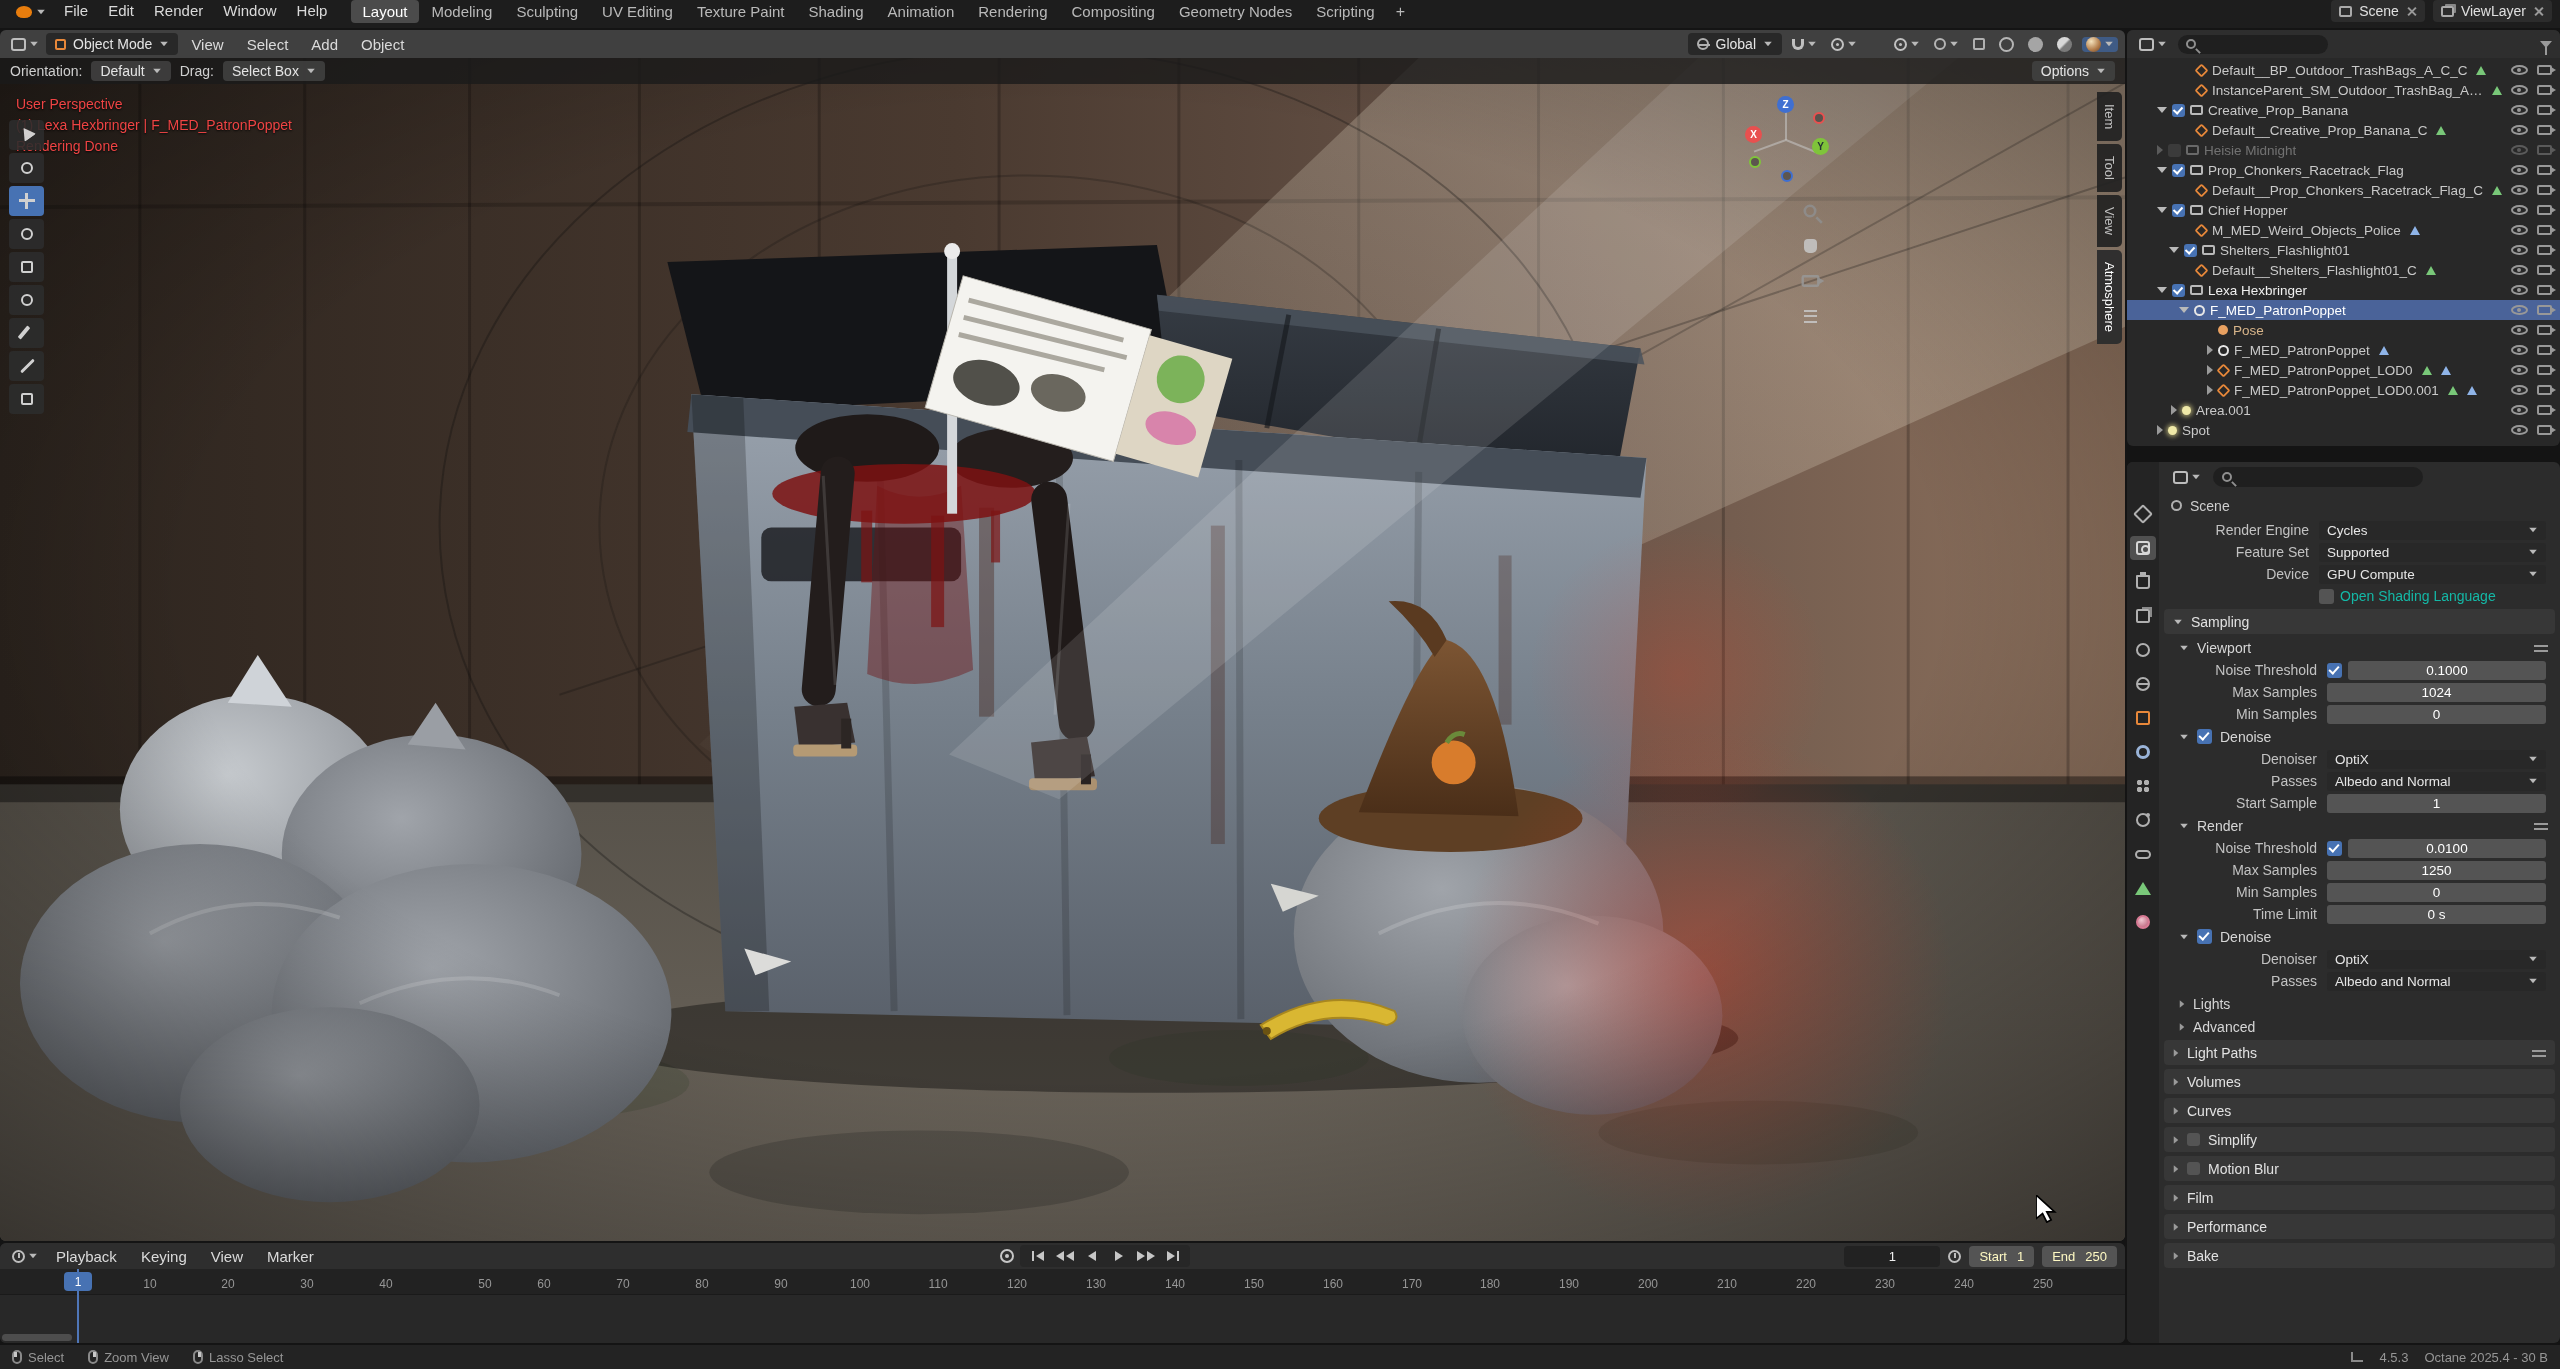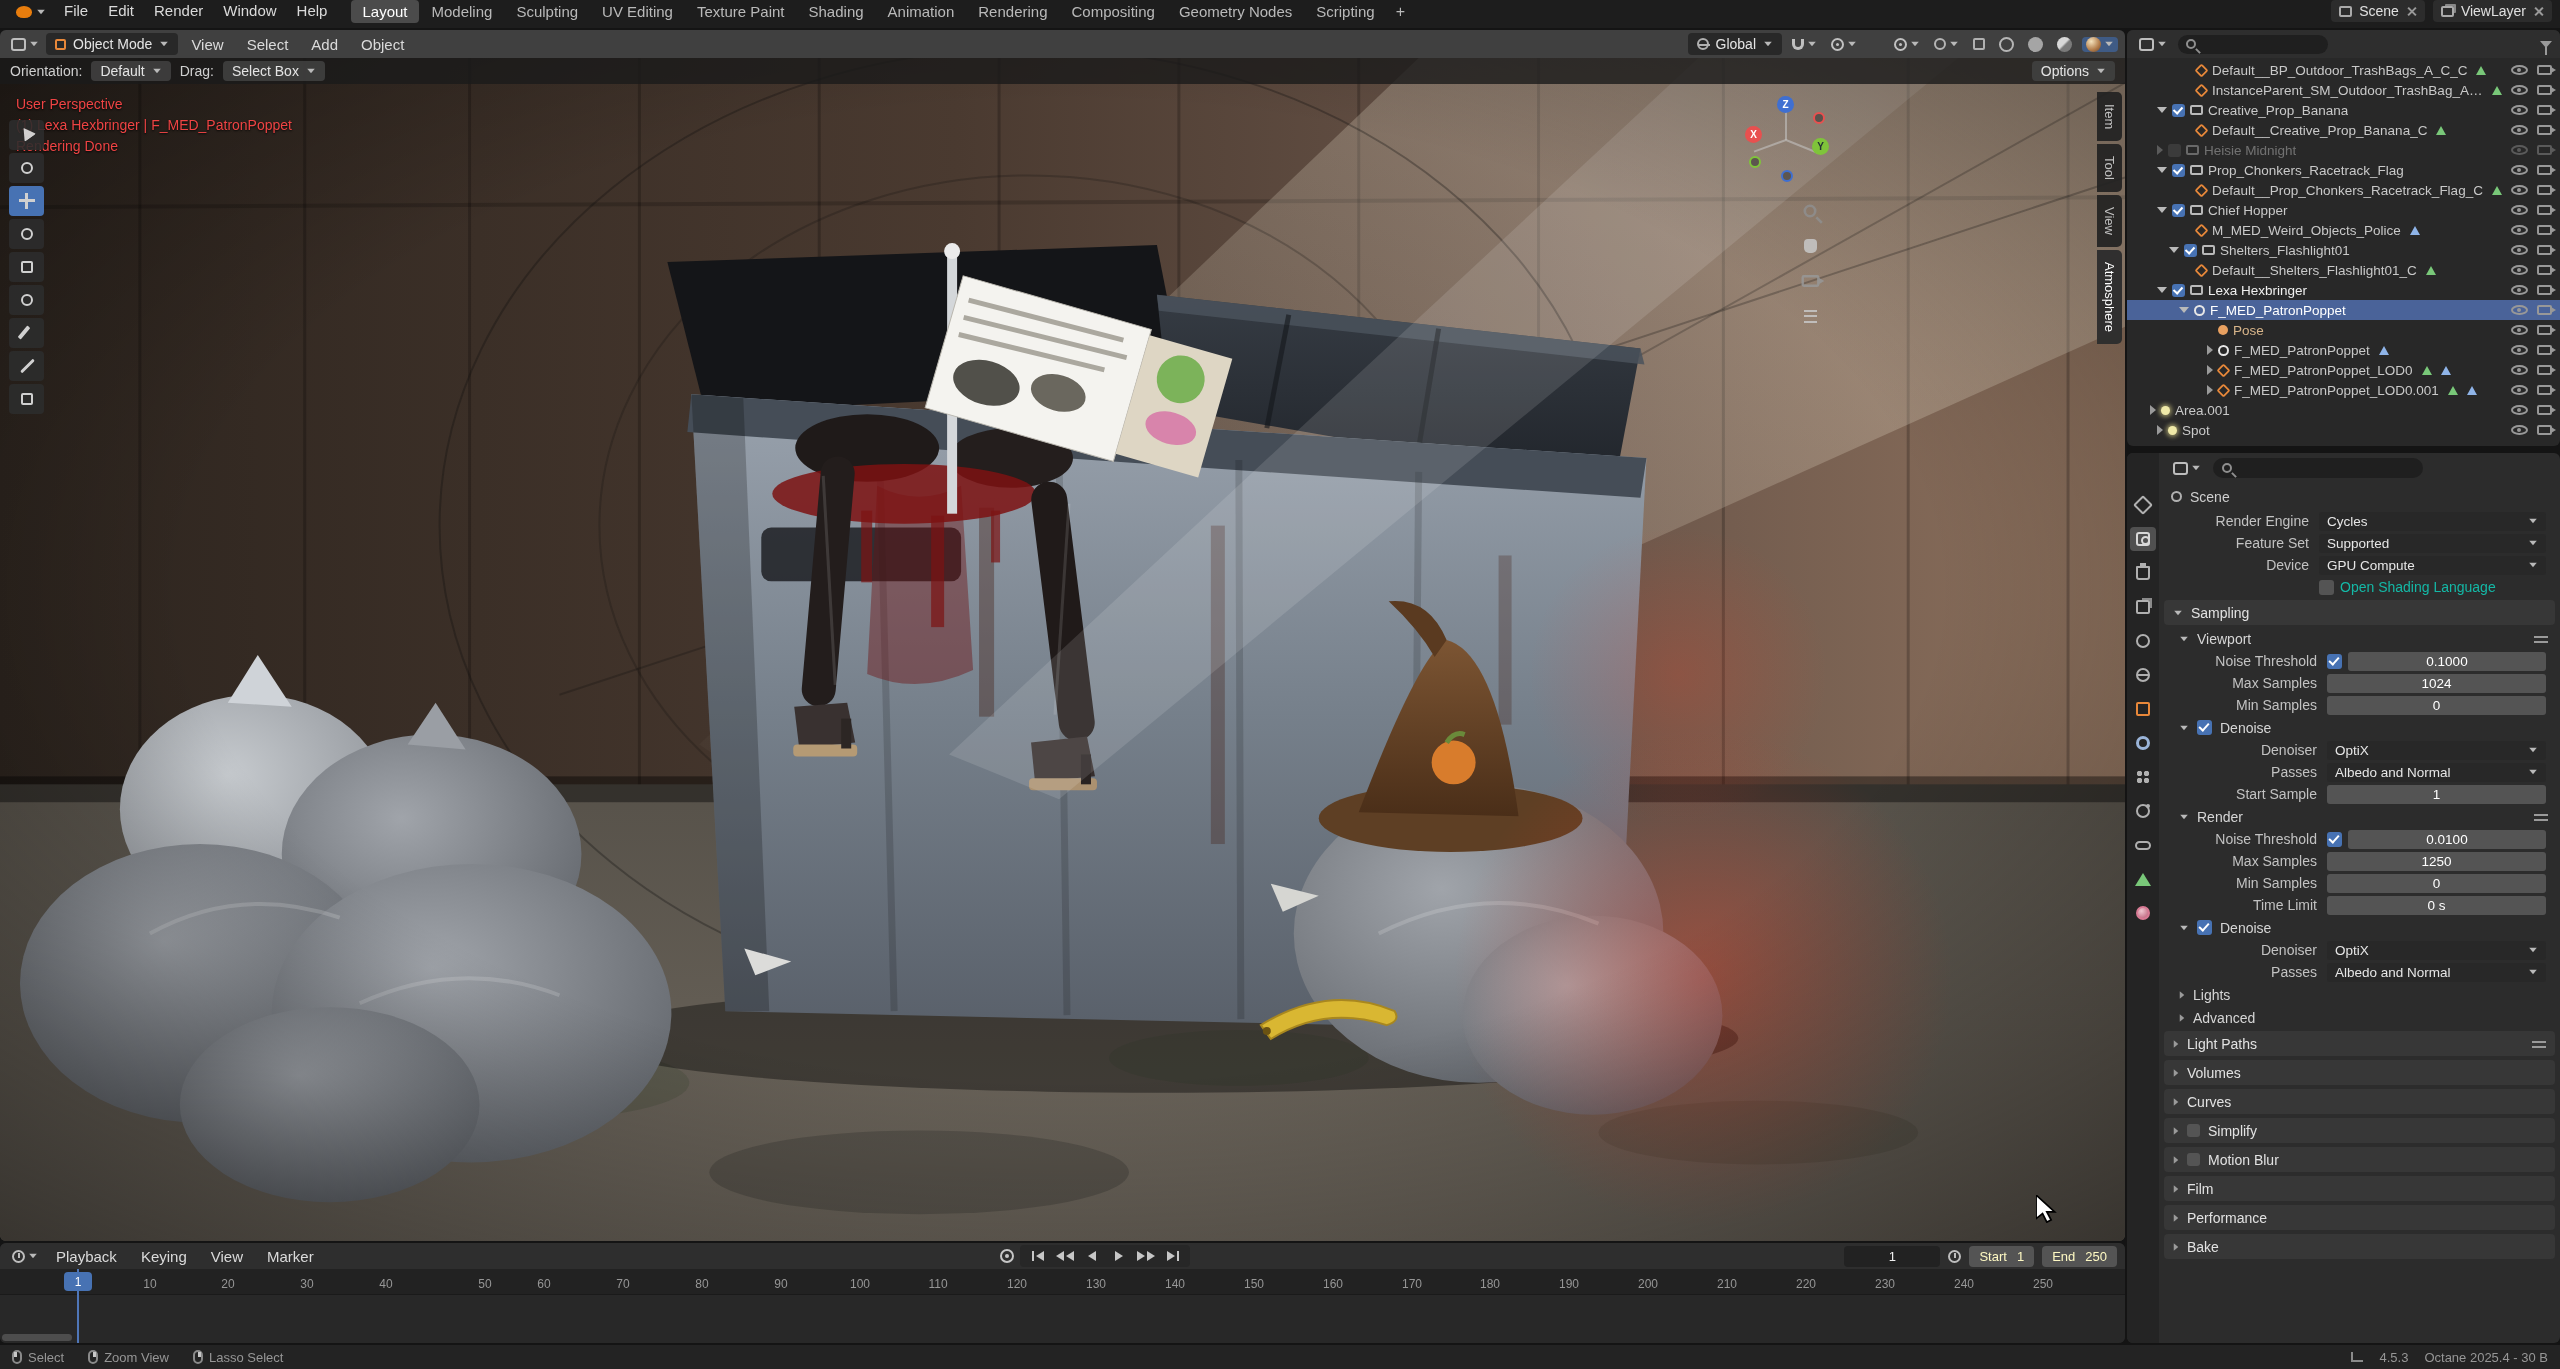--- a/index.html
+++ b/index.html
@@ -60,21 +60,21 @@
 .ws.active{background:#4b4b4b;color:#fff}
 .ws-add{padding:2px 8px;color:#b9b9b9}
 .tb-right{margin-left:auto;display:flex;align-items:center;gap:8px}
 .tb-sel{display:flex;align-items:center;gap:7px;background:#2c2c2c;border-radius:4px;height:22px;padding:0 8px;font-size:14px;color:#e0e0e0}
 .sel-ico{width:13px;height:11px;border:2px solid #aaa;border-radius:2px;display:inline-block}
 .sel-ico.layers{box-shadow:3px -3px 0 -1px #888}
 
 
 .main{flex:1;display:flex;gap:2px;min-height:0}
 .left-col{width:2125px;display:flex;flex-direction:column;gap:2px;flex:none}
-.right-col{flex:1;display:flex;flex-direction:column;gap:7px;min-width:0}
+.right-col{flex:1;display:flex;flex-direction:column;gap:16px;min-width:0}
 
 
 .viewport{flex:1;display:flex;flex-direction:column;border-radius:6px;overflow:hidden;background:#1b1b1b;min-height:0}
 .vp-header{height:28px;background:#404040;display:flex;align-items:center;gap:3px;padding:0 7px;flex:none}
 .dd{display:inline-flex;align-items:center;gap:7px;background:#282828;border-radius:4px;padding:0 9px;height:22px;font-size:14px;color:#e4e4e4;white-space:nowrap}
 .obj-ico{width:11px;height:11px;border:2px solid #e8883a;border-radius:2px;display:inline-block}
 .hdr-group{display:flex;align-items:center;gap:6px}
 .hdr-ico{display:inline-flex;align-items:center;gap:3px;padding:0 4px}
 .vp-canvas{flex:1;position:relative;min-height:0;background:#20201e}
 .vp-canvas svg.scene{position:absolute;inset:0;width:100%;height:100%}
@@ -829,21 +829,21 @@
               <span class="tri r"></span>
               <span class="oli obj"></span>
               <span class="ol-label">F_MED_PatronPoppet_LOD0.001</span>
               <span class="badge"></span>
               <span class="badge arm"></span>
               <span class="ol-right">
                 <span class="i-eye"></span>
                 <span class="i-cam"></span>
               </span>
             </div>
-          <div class="ol-row" style="padding-left:23px">
+          <div class="ol-row" style="padding-left:44px">
               <span class="tri r"></span>
               <span class="oli light"></span>
               <span class="ol-label">Area.001</span>
               <span class="ol-right">
                 <span class="i-eye"></span>
                 <span class="i-cam"></span>
               </span>
             </div>
           <div class="ol-row" style="padding-left:30px">
               <span class="tri r"></span>

